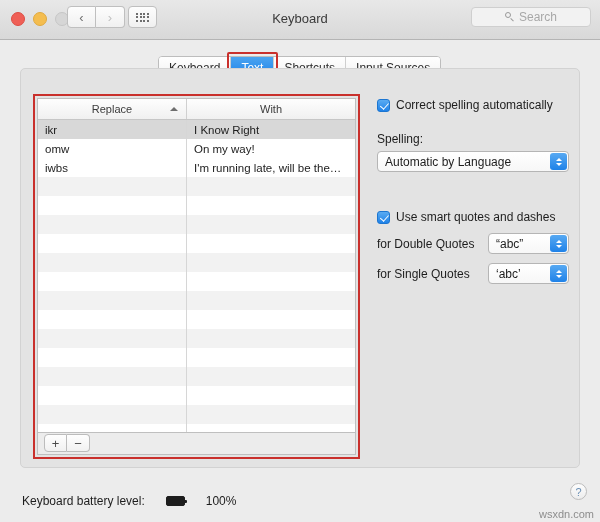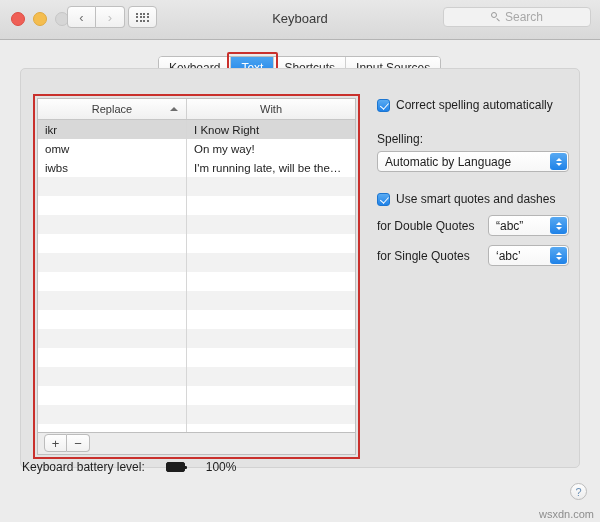--- a/index.html
+++ b/index.html
@@ -86,21 +86,21 @@
     left: 0; top: 11px;
     width: 600px;
     text-align: center;
     font-size: 13px;
     color: #3a3a3a;
   }
 
   .searchfield {
     position: absolute;
     right: 9px; top: 7px;
-    width: 148px; height: 20px;
+    width: 120px; height: 20px;
     background: #f2f2f2;
     border: 1px solid #cfcfcf;
     border-radius: 4px;
     box-sizing: border-box;
     display: flex;
     align-items: center;
     justify-content: center;
     gap: 4px;
   }
   .search-ico {
@@ -378,21 +378,21 @@
   .quote-row .qlbl {
     font-size: 12px;
     color: #1d1d1d;
     width: 111px;
   }
   .popup-small { width: 81px; }
 
   
   .battery-row {
     position: absolute;
-    left: 22px; top: 460px;
+    left: 22px; top: 494px;
     display: flex;
     align-items: center;
     gap: 21px;
   }
   .battery-label { font-size: 12px; color: #1d1d1d; }
   .batt-icon {
     width: 19px; height: 10px;
     border: 1.5px solid #1d1d1d;
     border-radius: 2px;
     box-sizing: border-box;
@@ -586,21 +586,21 @@
   <div class="section-label">Spelling:</div>
 
   <div class="popup popup-wide">
     <span>Automatic by Language</span>
     <span class="arrows">
       <span class="up"></span>
         <span class="down"></span>
     </span>
   </div>
 
-  <div class="chk-row" style="margin-top:20px;">
+  <div class="chk-row" style="margin-top:38px;">
     <span class="checkbox"></span>
     <span class="lbl">Use smart quotes and dashes</span>
   </div>
 
   <div class="quote-row">
     <span class="qlbl">for Double Quotes</span>
     <span class="popup popup-small">
       <span>“abc”</span>
       <span class="arrows">
         <span class="up"></span>

